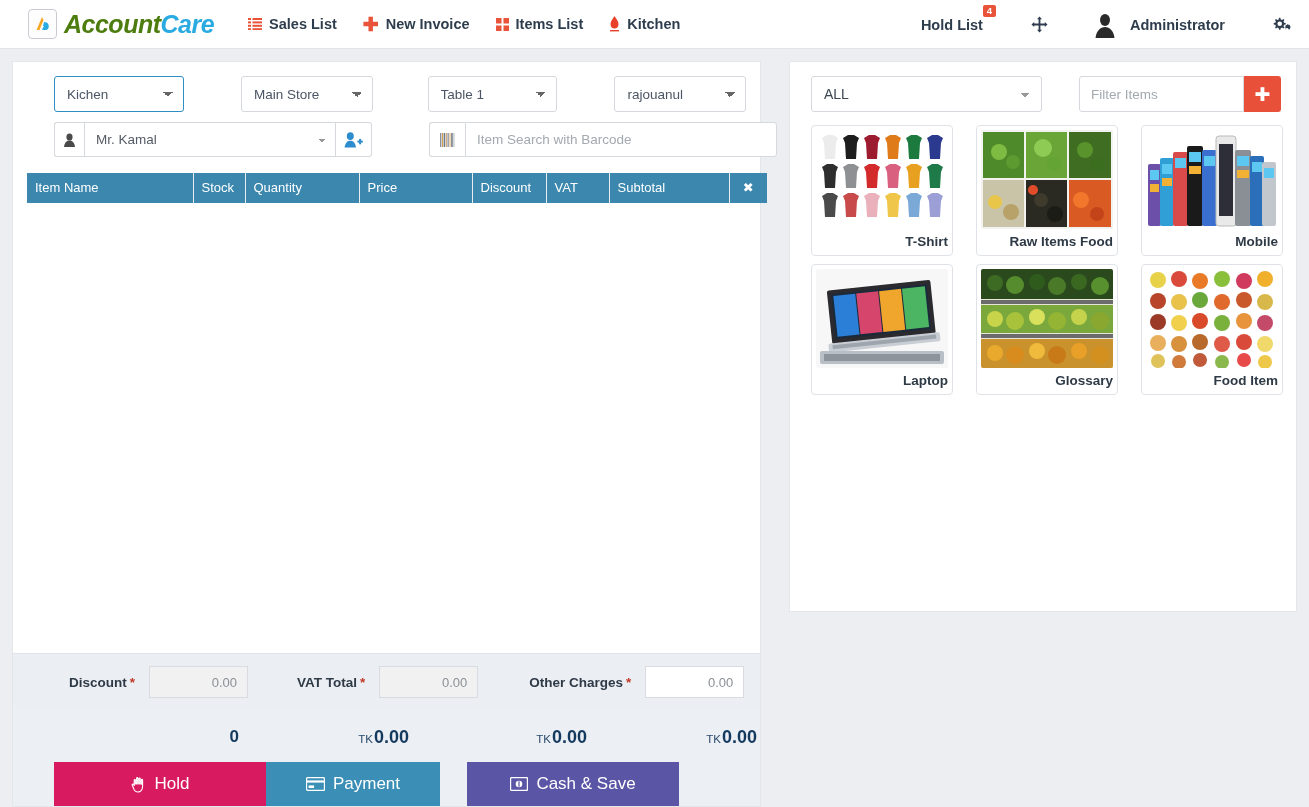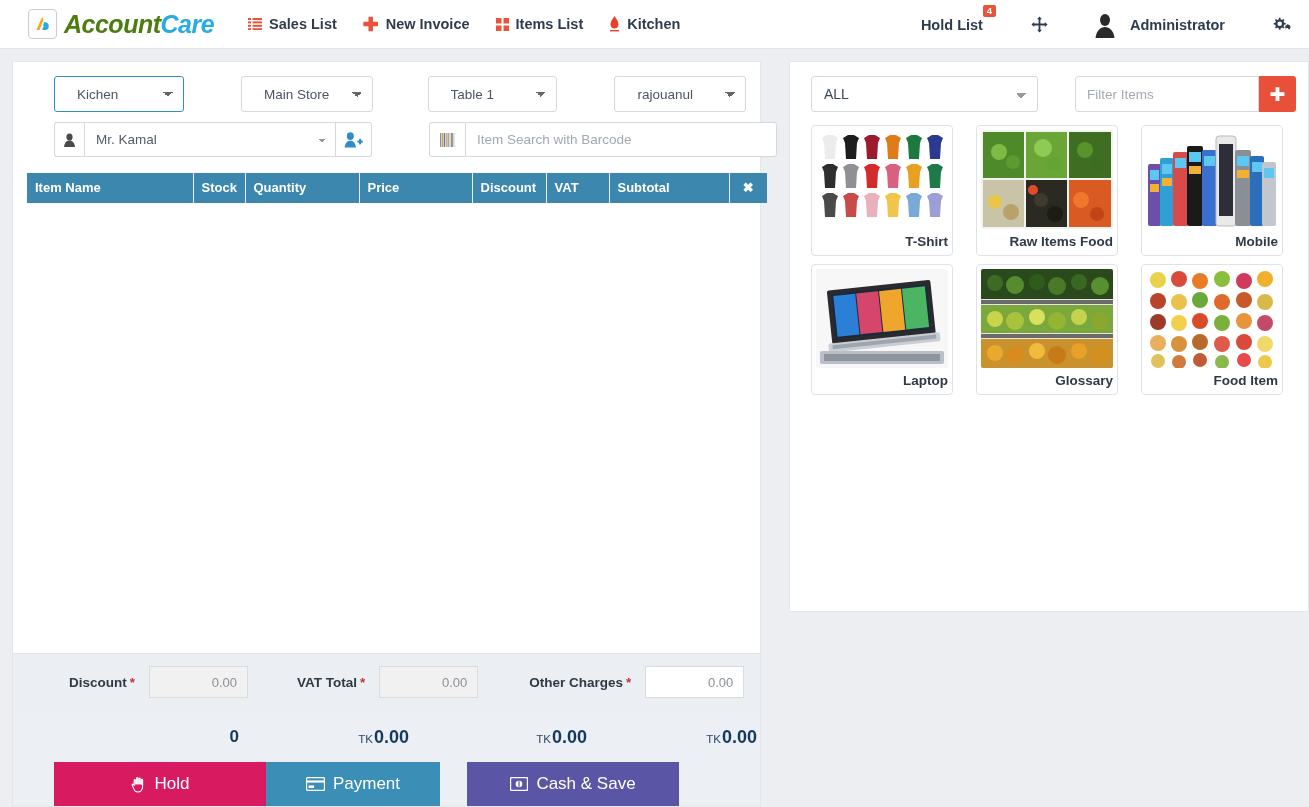--- a/index.html
+++ b/index.html
@@ -65,21 +65,21 @@
   .left-card {
     width: 749px; background: #ffffff; border: 1px solid #e4e7ea;
     display: flex; flex-direction: column; height: 746px;
   }
   .selrow1 {
     display: flex; align-items: center; gap: 0;
     padding: 14px 14px 0 14px;
   }
   .sel {
     height: 36px; border: 1px solid #d5d9de; background: #fff;
-    font-size: 13.5px; color: #4b5563; padding: 0 26px 0 22px;
+    font-size: 13.5px; color: #4b5563; padding: 0 26px 0 12px;
     border-radius: 3px; appearance: none; cursor: pointer;
     font-family: "Liberation Sans", sans-serif;
     background-image: linear-gradient(45deg, transparent 50%, #666 50%),
                       linear-gradient(135deg, #666 50%, transparent 50%);
     background-position: calc(100% - 15px) 15px, calc(100% - 10px) 15px;
     background-size: 5px 5px, 5px 5px; background-repeat: no-repeat;
   }
   .sel.w1 { width: 148px; margin-left: 27px; border-color: #2e8fc4; }
   .sel.w2 { width: 150px; margin-left: 57px; }
   .sel.w3 { width: 148px; margin-left: 55px; }
@@ -116,21 +116,21 @@
     width: 312px; height: 35px; border: 1px solid #d5d9de; background: #fff;
     font-size: 13.5px; color: #333; padding: 0 11px; border-radius: 0 3px 3px 0;
     font-family: "Liberation Sans", sans-serif; outline: none;
   }
   .barcode-input::placeholder { color: #a3a9b0; }
 
   
   .tbl-wrap { margin: 16px 14px 0 14px; flex: 1; display: flex; flex-direction: column; }
   table.items { width: 100%; border-collapse: collapse; table-layout: fixed; }
   table.items th {
-    background: #3b87ad; color: #fff; font-size: 13px; font-weight: bold;
+    background: #3b87ad; color: #fff; font-size: 13px; font-weight: normal;
     text-align: left; padding: 7px 0 8px 8px; height: 30px;
     border-right: 1px solid #e9edf0; white-space: nowrap; margin-top: 14px;
   }
   table.items th:last-child { border-right: none; text-align: center; padding-left: 0; }
   .th-x { cursor: pointer; font-size: 13px; }
   .tbl-body { flex: 1; background: #fff; }
 
   
   .totals-strip {
     background: #ebeef2; border-top: 1px solid #e0e3e8;
@@ -186,21 +186,21 @@
     font-size: 14px; color: #3b4651; padding: 0 26px 0 12px; border-radius: 3px;
     appearance: none; cursor: pointer; font-family: "Liberation Sans", sans-serif;
     background-image: linear-gradient(45deg, transparent 50%, #999 50%),
                       linear-gradient(135deg, #999 50%, transparent 50%);
     background-position: calc(100% - 16px) 16px, calc(100% - 11px) 16px;
     background-size: 5px 5px, 5px 5px; background-repeat: no-repeat;
     margin-left: 9px;
   }
   .filter-group { display: flex; margin-left: 37px; }
   .filter-input {
-    width: 184px; height: 36px; border: 1px solid #d5d9de; background: #fff;
+    width: 165px; height: 36px; border: 1px solid #d5d9de; background: #fff;
     font-size: 13.5px; color: #333; padding: 0 11px; border-radius: 3px 0 0 3px;
     font-family: "Liberation Sans", sans-serif; outline: none;
   }
   .filter-input::placeholder { color: #a3a9b0; }
   .add-item-btn {
     width: 37px; height: 36px; background: #e8503a; border: none; color: #fff;
     font-size: 19px; cursor: pointer; border-radius: 0 3px 3px 0;
     display: flex; align-items: center; justify-content: center;
   }
 

